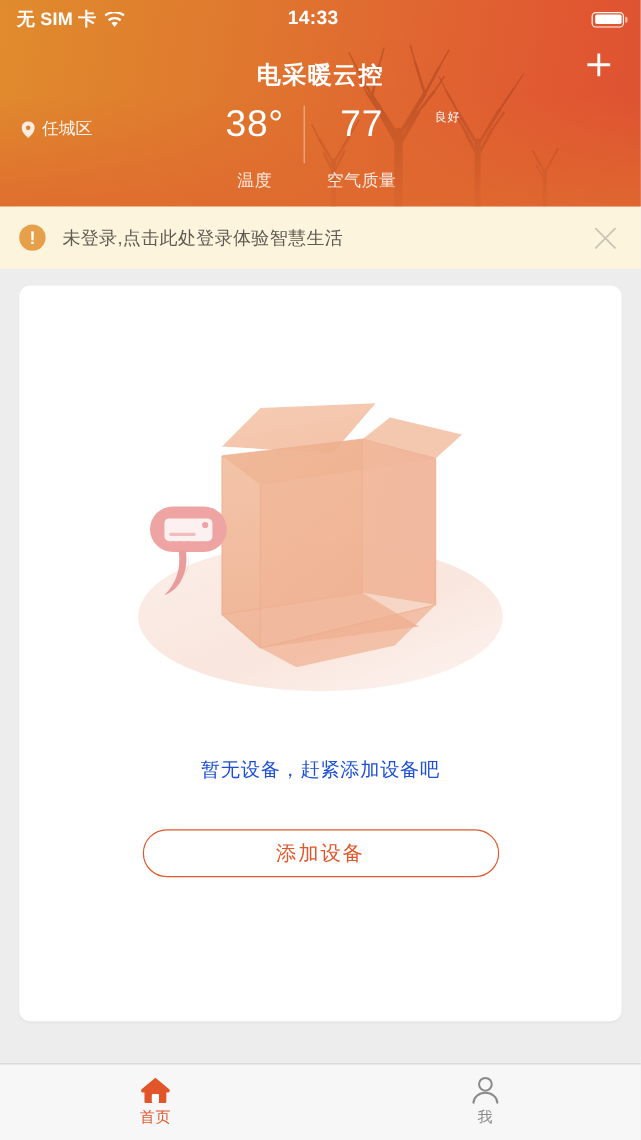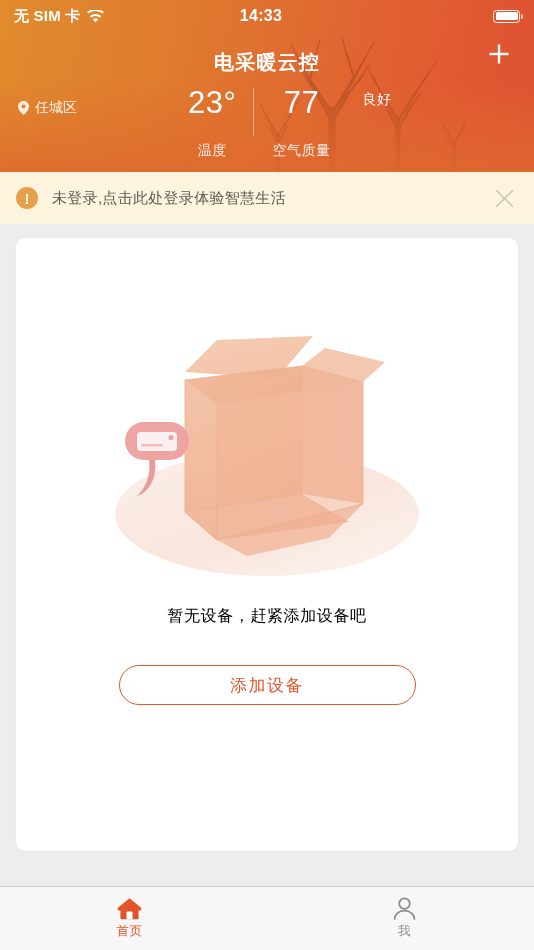--- a/index.html
+++ b/index.html
@@ -147,21 +147,21 @@
     letter-spacing: .5px;
   }
   .wx-div {
     width: 1px;
     height: 48px;
     background: rgba(255,255,255,.45);
     margin-top: 2px;
   }
   .aq-desc {
     color: #fff;
-    font-size: 14px;
+    font-size: 10px;
     margin: 5px 0 0 16px;
     letter-spacing: .5px;
   }
 
   
   .banner {
     flex: 0 0 52px;
     height: 52px;
     background: #fcf4dd;
     display: flex;
@@ -210,22 +210,22 @@
     flex-direction: column;
     align-items: center;
     box-shadow: 0 1px 2px rgba(0,0,0,.04);
   }
   .illus {
     margin-top: 88px;
     width: 340px;
     height: 270px;
   }
   .empty-text {
-    margin-top: 10px;
-    color: #000000;
+    margin-top: 36px;
+    color: #1d4ed8;
     font-size: 16px;
     letter-spacing: .6px;
   }
   .add-btn {
     margin-top: 38px;
     width: 297px;
     height: 40px;
     border: 1.3px solid #e2572c;
     border-radius: 26px;
     background: transparent;
@@ -322,21 +322,21 @@
       <div class="loc">
         <svg width="11" height="14" viewBox="0 0 11 14">
           <path d="M5.5 0 C2.46 0 0 2.46 0 5.5 C0 9.6 5.5 14 5.5 14 S11 9.6 11 5.5 C11 2.46 8.54 0 5.5 0 Z" fill="rgba(255,255,255,.85)"></path>
           <circle cx="5.5" cy="5.4" r="1.9" fill="#df7f2e"></circle>
         </svg>
         <span>任城区</span>
       </div>
 
       <div class="wx-mid">
         <div class="wx-col temp">
-          <div class="wx-val">23°</div>
+          <div class="wx-val">38°</div>
           <div class="wx-lab">温度</div>
         </div>
         <div class="wx-div"></div>
         <div class="wx-col aq">
           <div class="wx-val">77</div>
           <div class="wx-lab">空气质量</div>
         </div>
         <div class="aq-desc">良好</div>
       </div>
     </div>

